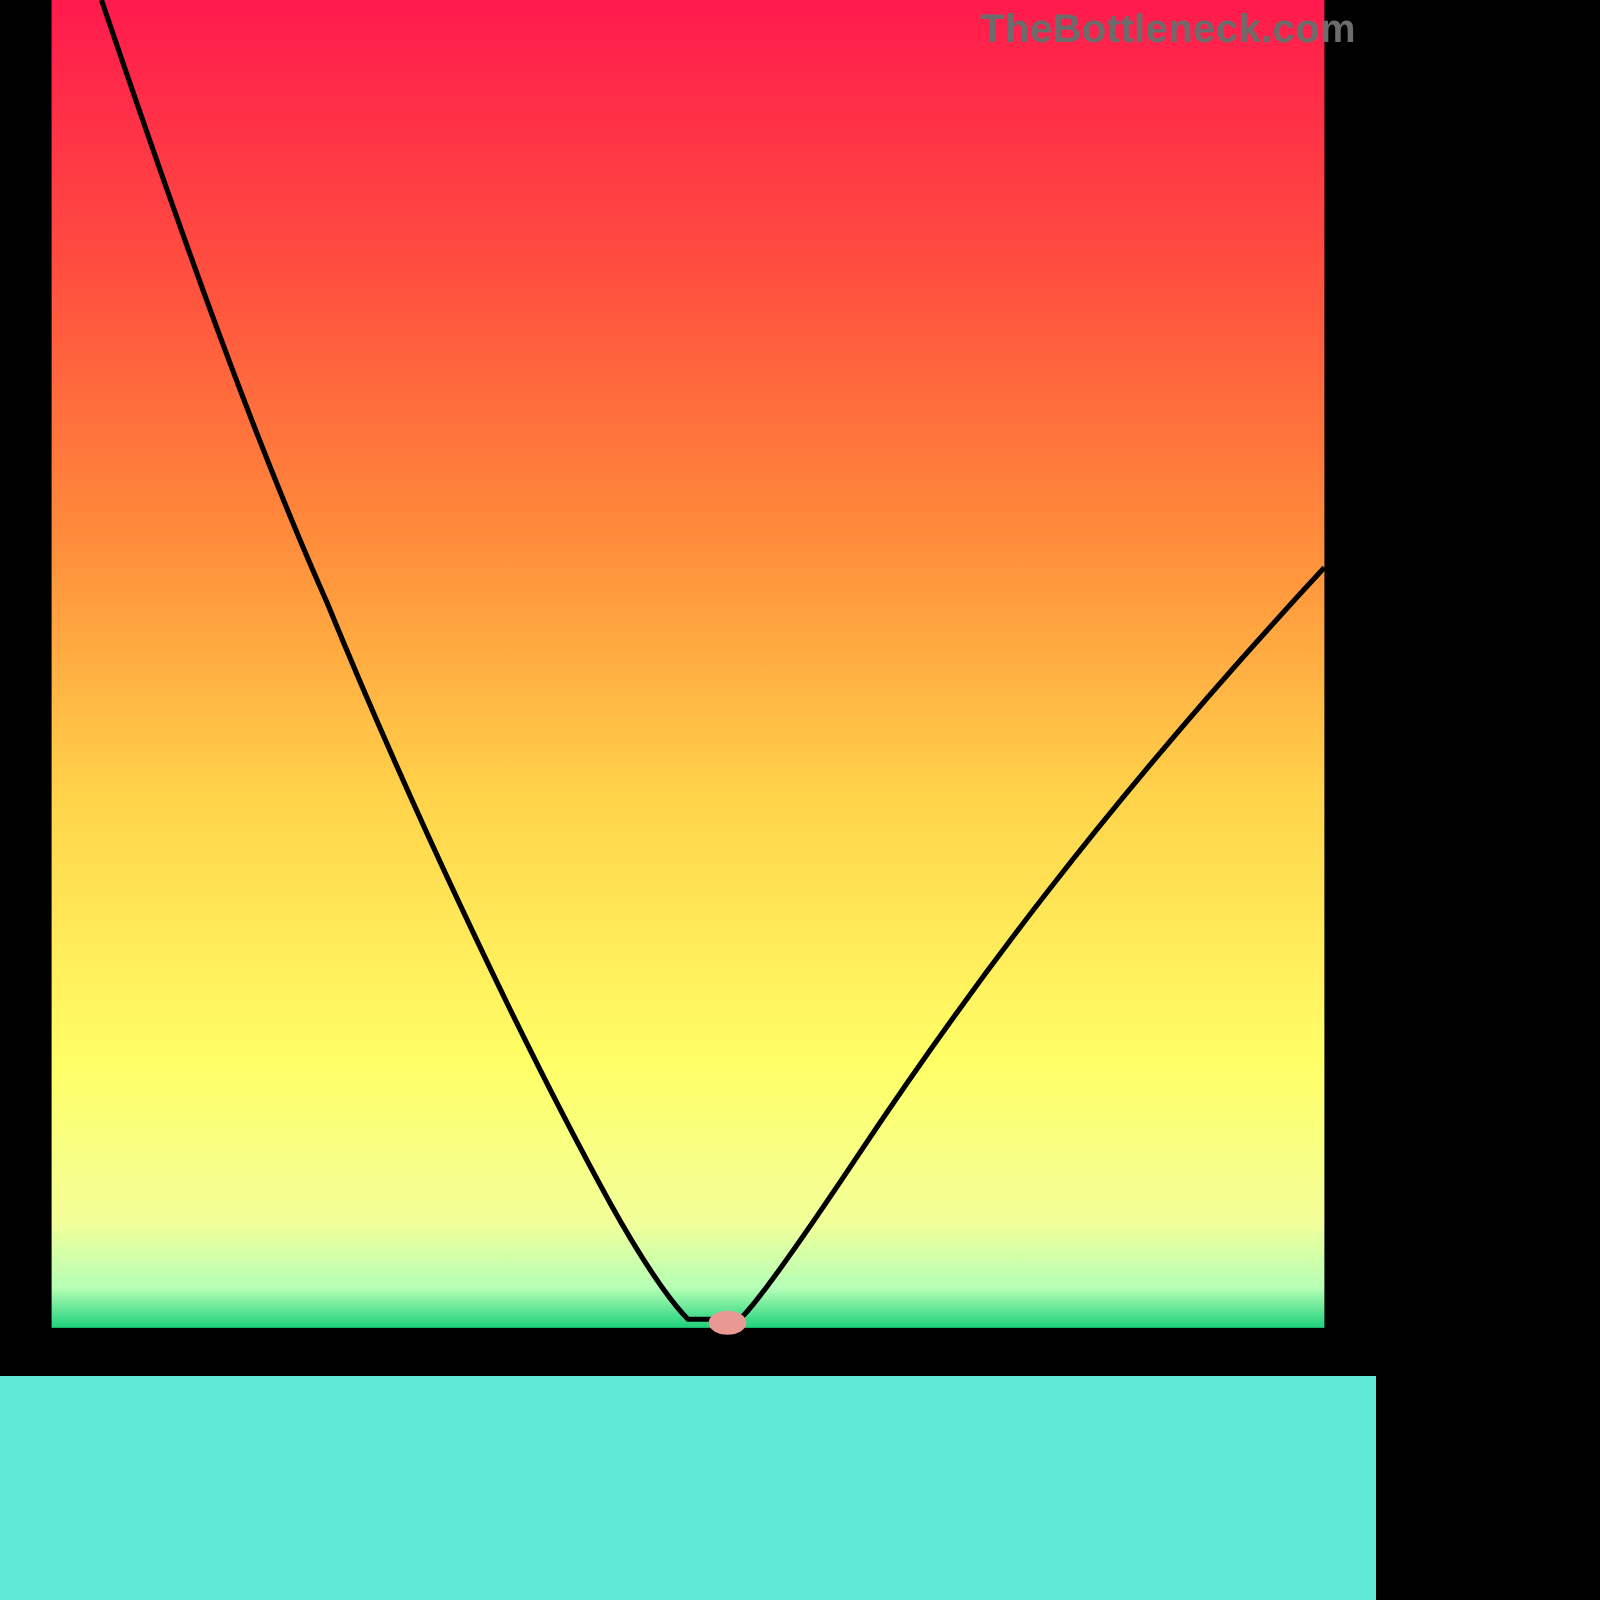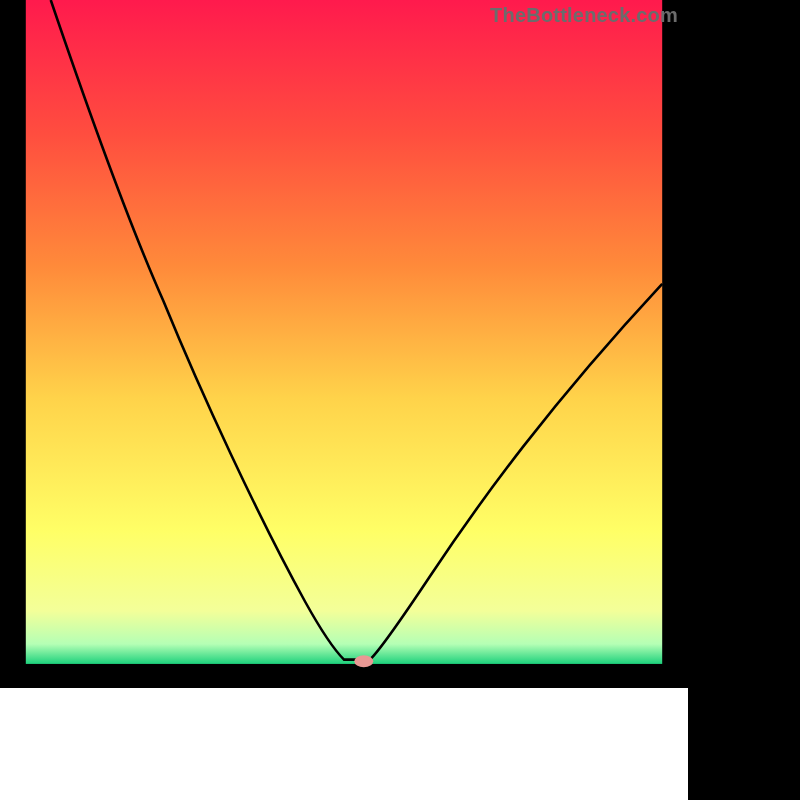--- a/index.html
+++ b/index.html
@@ -8,21 +8,21 @@
     width: 800px;
     height: 800px;
     overflow: hidden;
     font-family: Arial, Helvetica, sans-serif;
     background: #000;
   }
   .frame {
     position: relative;
     width: 688px;
     height: 800px;
-    background: #ffffff;
+    background: #5eead4;
   }
   .watermark {
     position: absolute;
     top: 4px;
     right: 10px;
     color: #6c6c6c;
     font-size: 20px;
     font-weight: 600;
     letter-spacing: 0.2px;
     z-index: 40;

